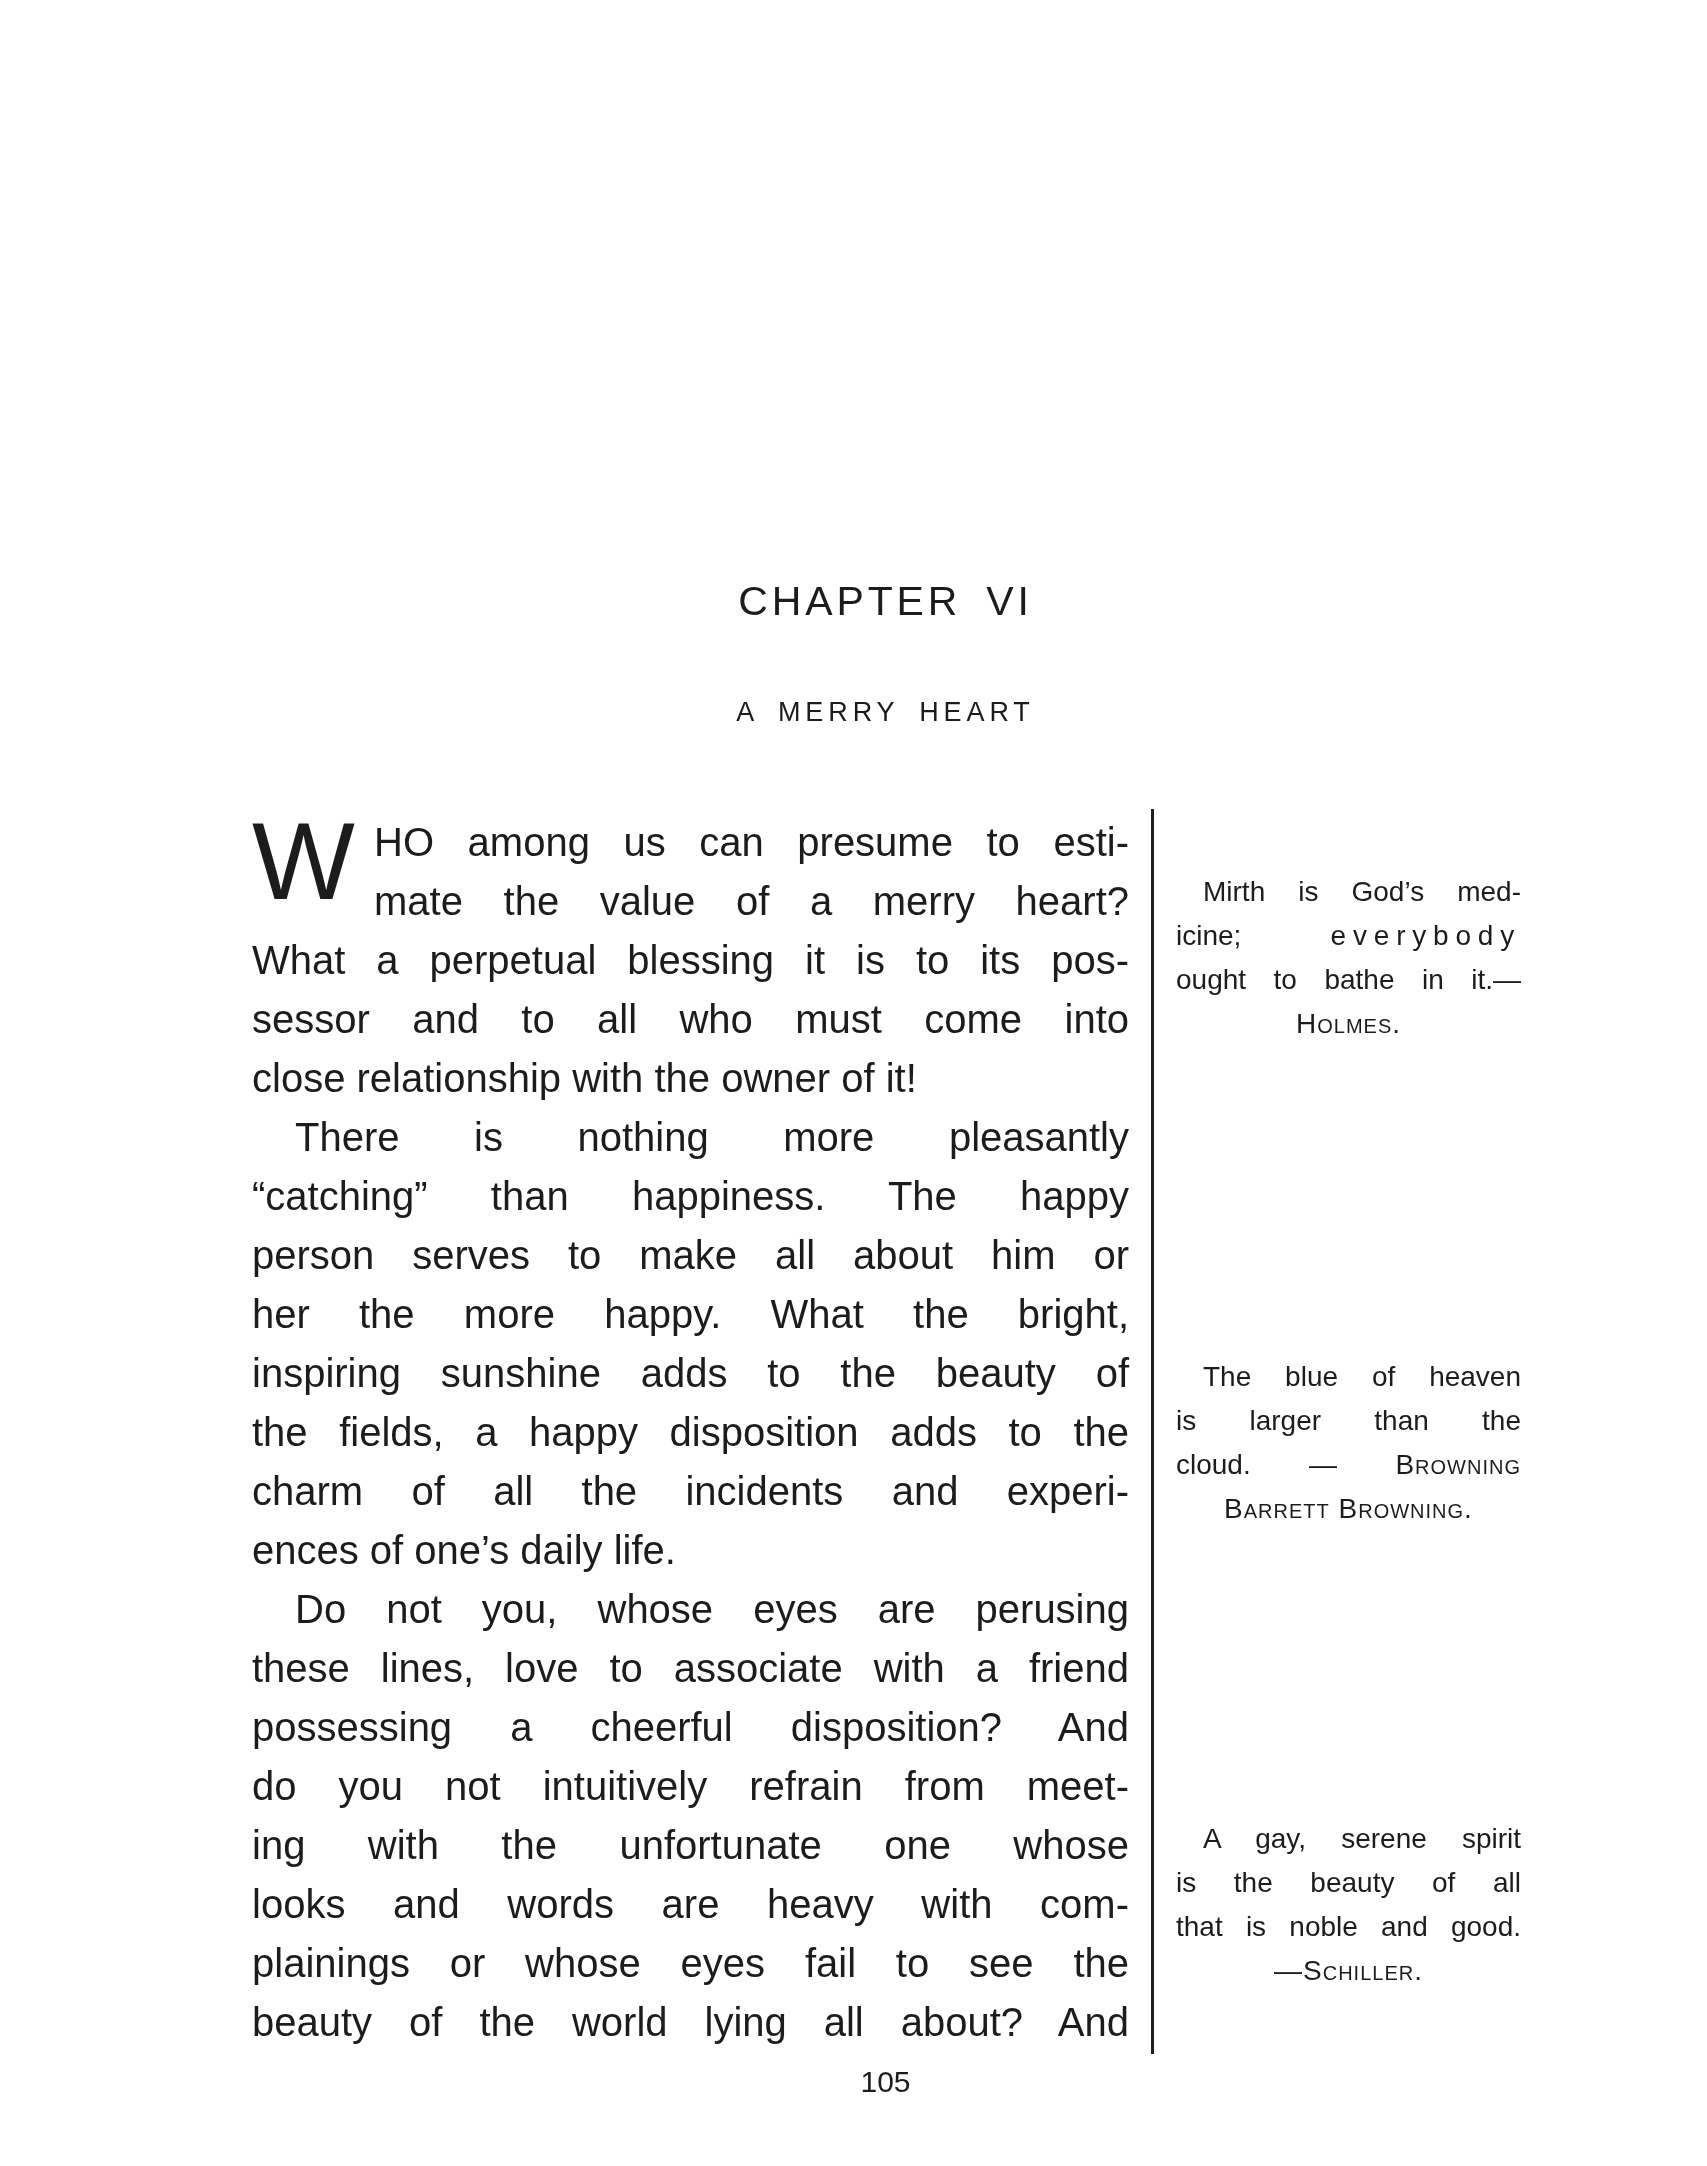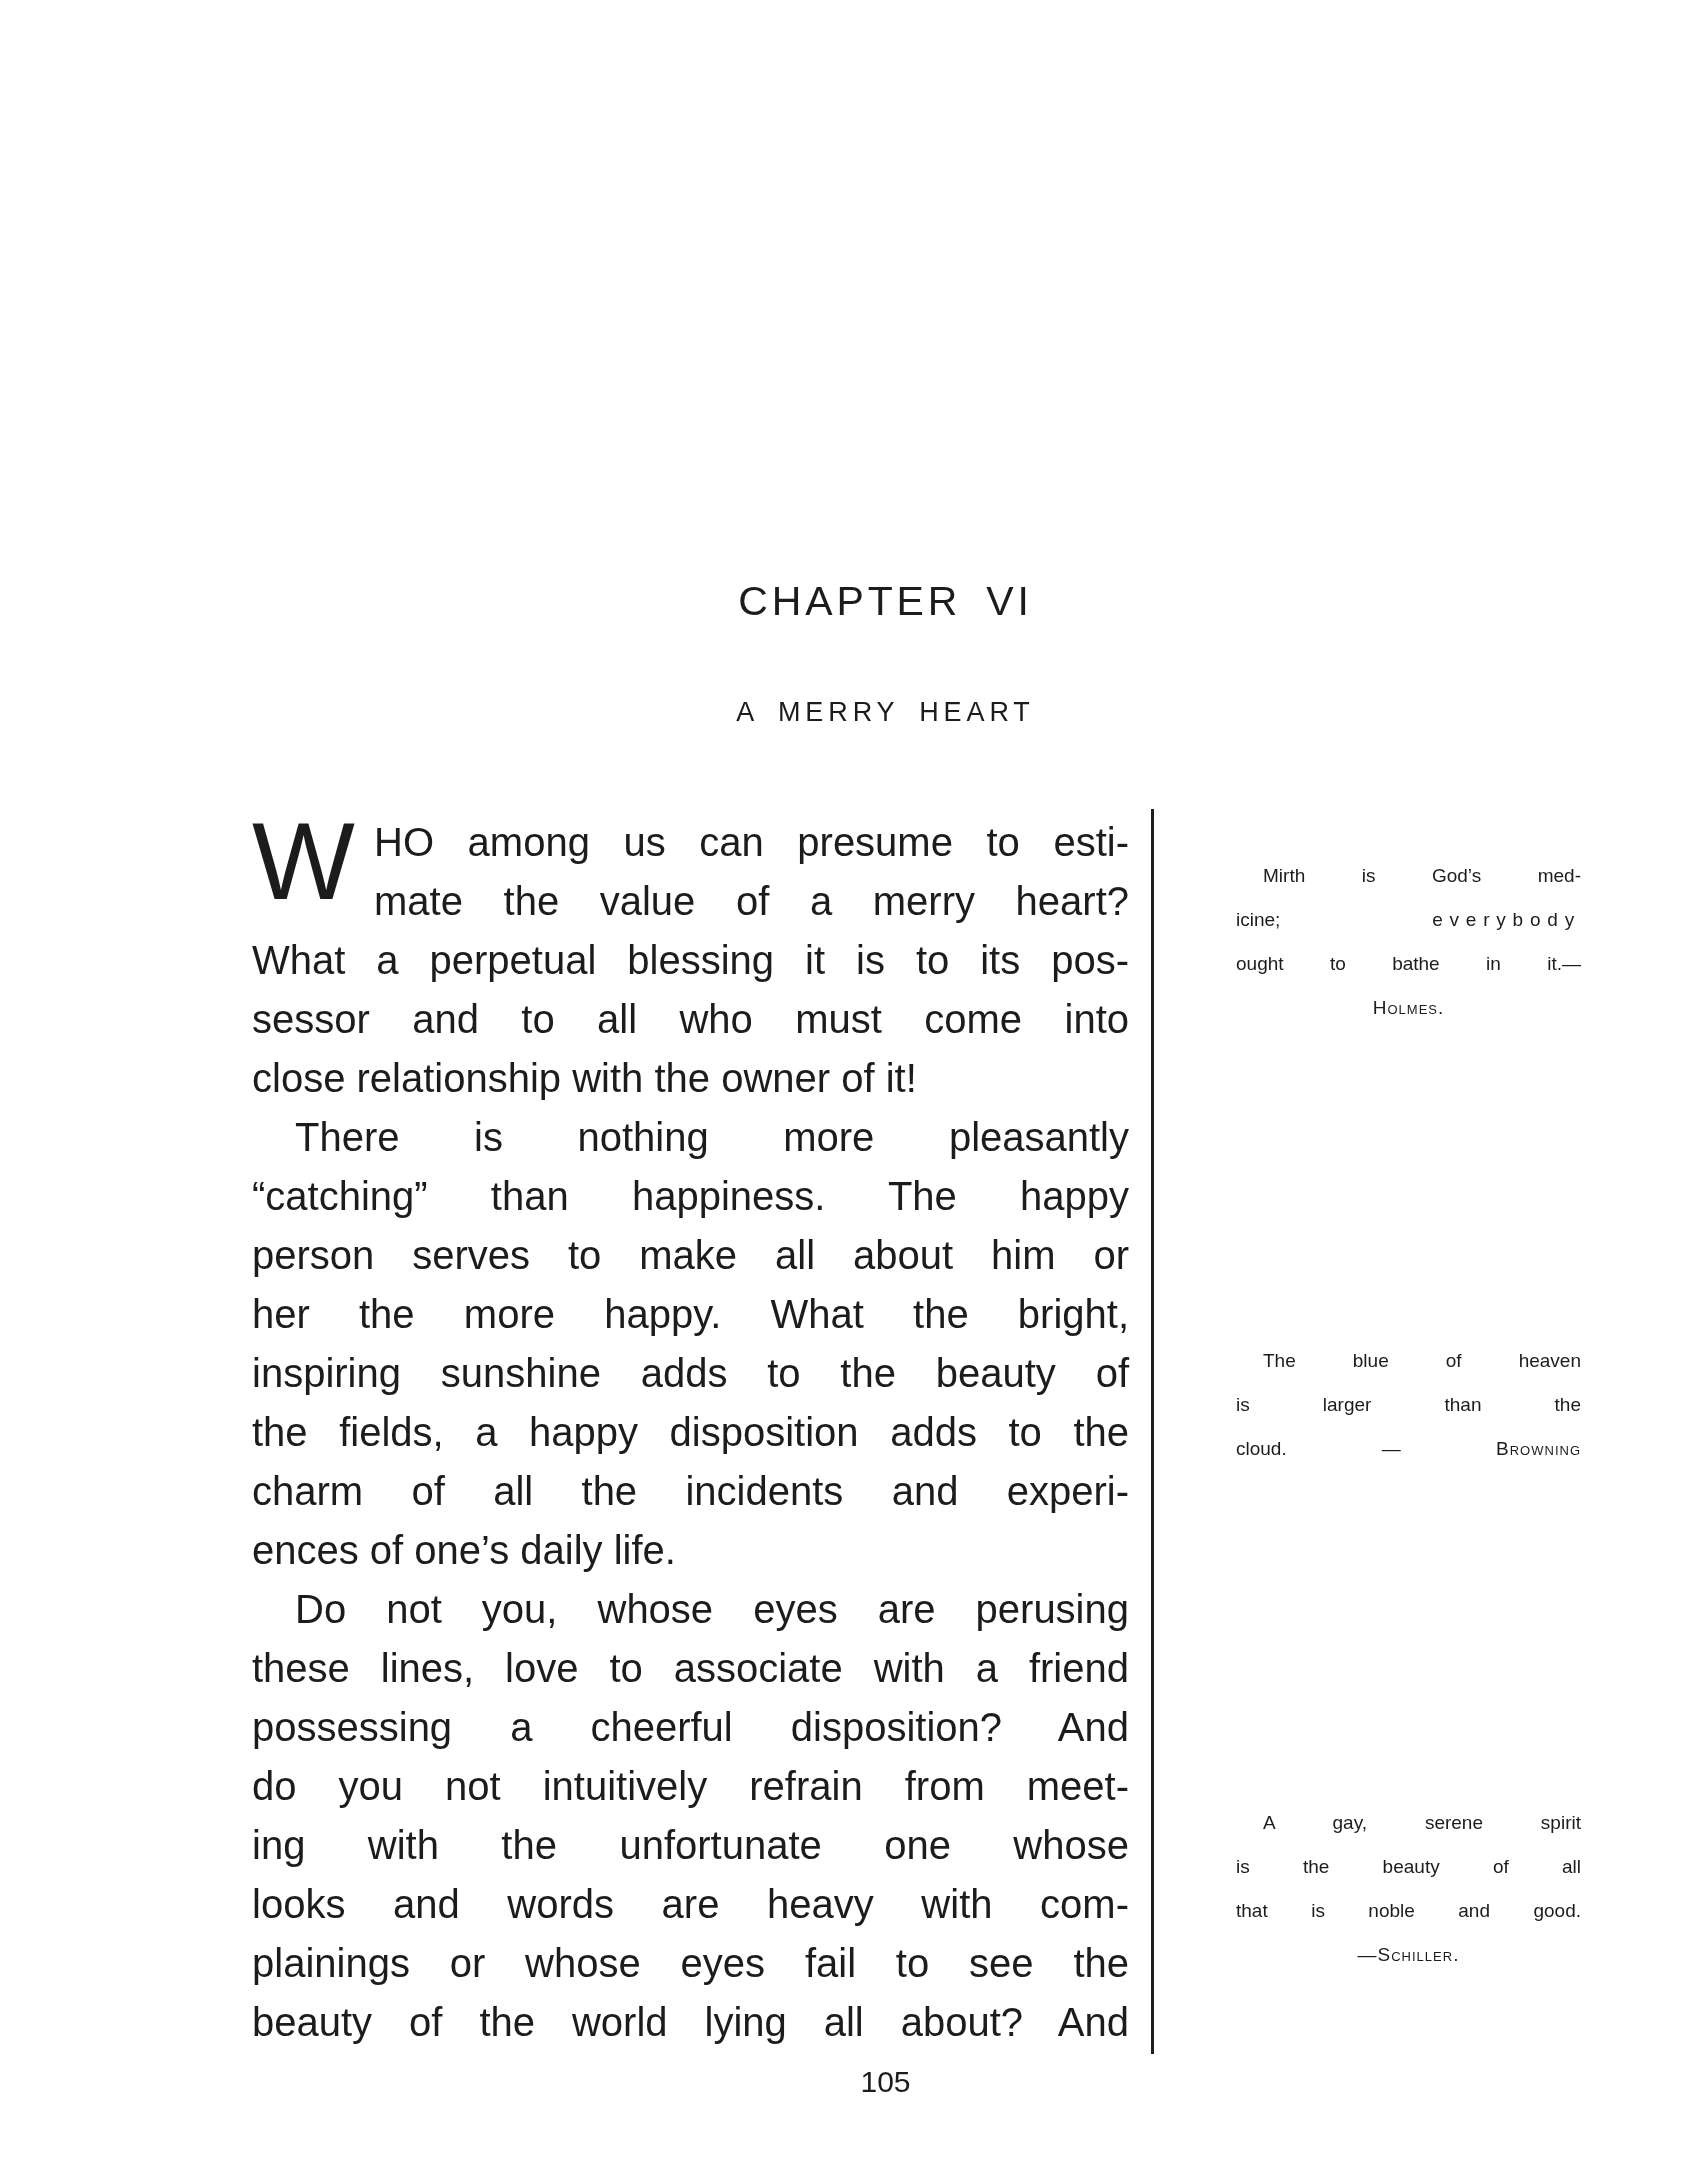--- a/index.html
+++ b/index.html
@@ -45,23 +45,24 @@
   .line.indent { padding-left: 43px; }
   .line.dropcap-pad { padding-left: 122px; }
   .rule {
     position: absolute;
     left: 1151px; top: 809px;
     width: 2.9px; height: 1245px;
     background: #1f1f1f;
   }
   .margin-quote {
     position: absolute;
-    left: 1236px; width: 345px;
-    font-size: 19px;
+    left: 1176px; width: 345px;
+    font-size: 28px;
     line-height: 44px;
+    margin-top: 16px;
   }
   #quote-0 { top: 854px; }
   #quote-1 { top: 1339px; }
   #quote-2 { top: 1801px; }
   .qline { text-align: center; }
   .qline.just { text-align: justify; text-align-last: justify; }
   .qline.qindent { padding-left: 27px; }
   .spaced { letter-spacing: 6.8px; }
   .smallcaps { font-variant: small-caps; letter-spacing: 1px; }
   .page-number {
@@ -117,20 +118,21 @@
       <div class="qline qindent just"><span>Mirth is God’s med-</span></div>
       <div class="qline just"><span>icine; </span><span class="spaced">everybody</span></div>
       <div class="qline just"><span>ought to bathe in it.—</span></div>
       <div class="qline"><span class="smallcaps">Holmes.</span></div>
     </div>
 
   <div class="margin-quote" id="quote-1">
       <div class="qline qindent just"><span>The blue of heaven</span></div>
       <div class="qline just"><span>is larger than the</span></div>
       <div class="qline just"><span>cloud. — </span><span class="smallcaps">Browning</span></div>
+      <div class="qline"><span class="smallcaps">Barrett Browning.</span></div>
     </div>
 
   <div class="margin-quote" id="quote-2">
       <div class="qline qindent just"><span>A gay, serene spirit</span></div>
       <div class="qline just"><span>is the beauty of all</span></div>
       <div class="qline just"><span>that is noble and good.</span></div>
       <div class="qline"><span class="smallcaps">—Schiller.</span></div>
     </div>
 
   <div class="page-number">105</div>

